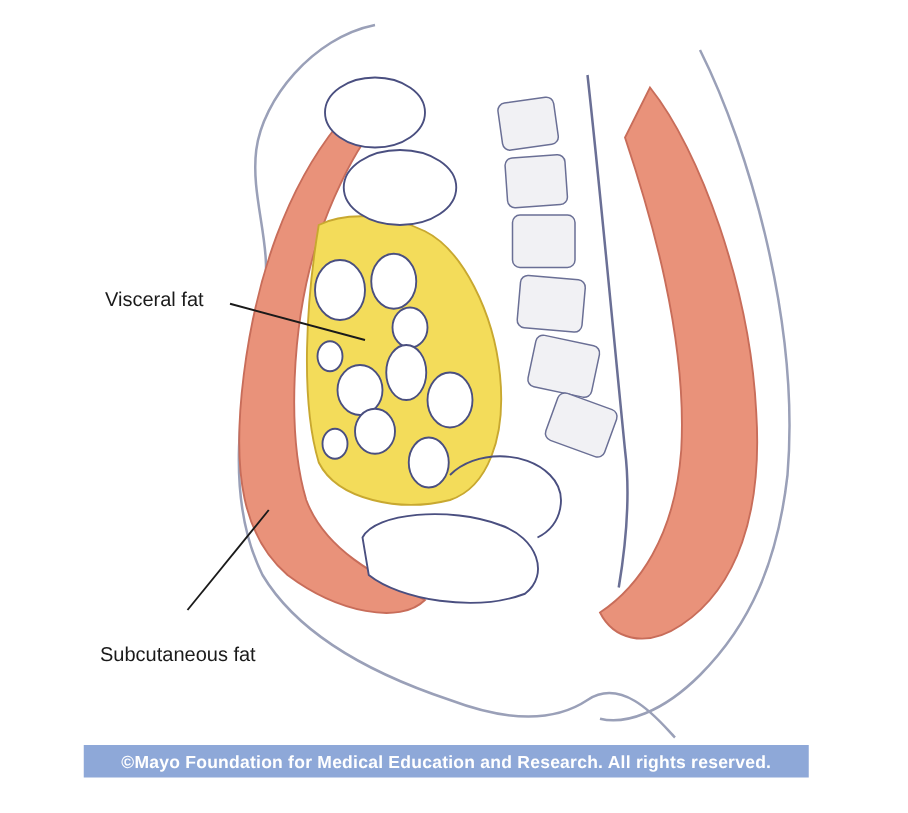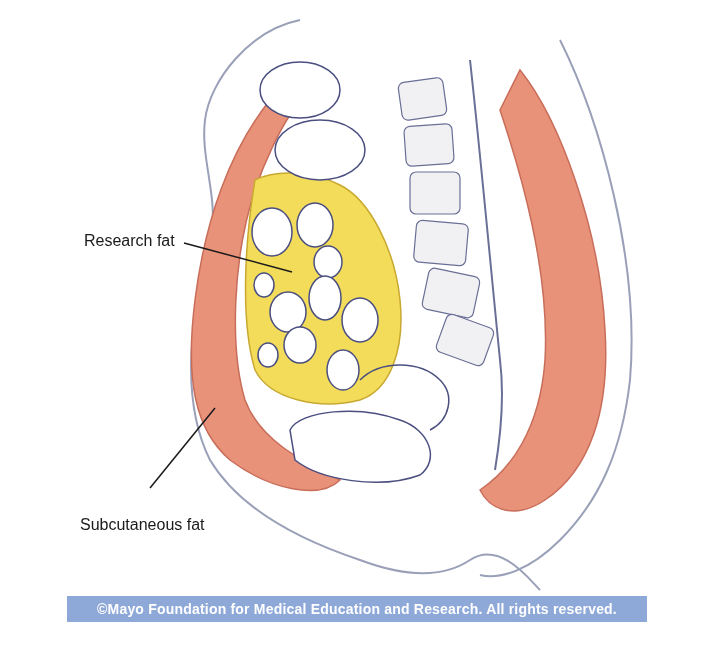--- a/index.html
+++ b/index.html
@@ -47,16 +47,16 @@
     <path d="M470 60 C480 150 490 260 500 360 C505 400 500 440 495 470" fill="none" stroke="#6a6f95" stroke-width="2"></path>
   </g>
 
   <path d="M290 430 C300 410 360 405 400 420 C430 430 440 460 420 475 C380 490 320 480 295 460 Z" fill="#fff" stroke="#4a4f80" stroke-width="1.5"></path>
   <path d="M360 380 C380 360 420 360 440 380 C455 395 450 420 430 430" fill="none" stroke="#4a4f80" stroke-width="1.5"></path>
 
   <line x1="184" y1="243" x2="292" y2="272" stroke="#1a1a1a" stroke-width="1.5"></line>
   <line x1="150" y1="488" x2="215" y2="408" stroke="#1a1a1a" stroke-width="1.5"></line>
 </svg>
 
-<div class="label" style="left:84px;top:232px;">Research fat</div>
+<div class="label" style="left:84px;top:232px;">Visceral fat</div>
 <div class="label" style="left:80px;top:516px;">Subcutaneous fat</div>
 
 <div class="footer">©Mayo Foundation for Medical Education and Research.  All rights reserved.</div>
 
 </body></html>

